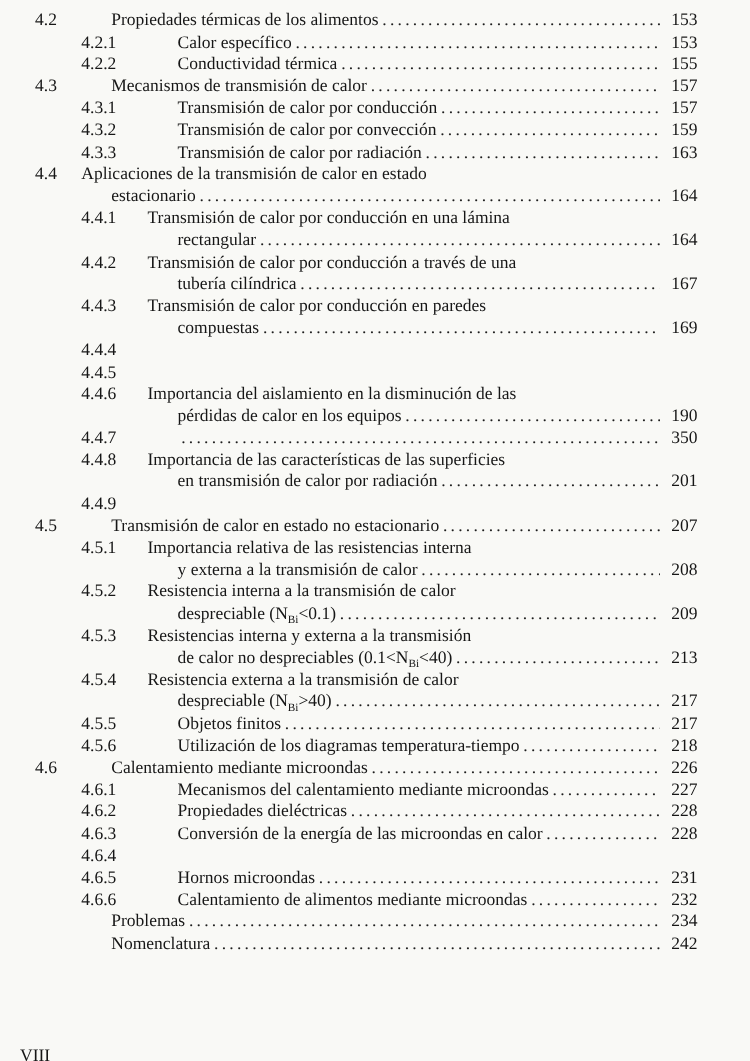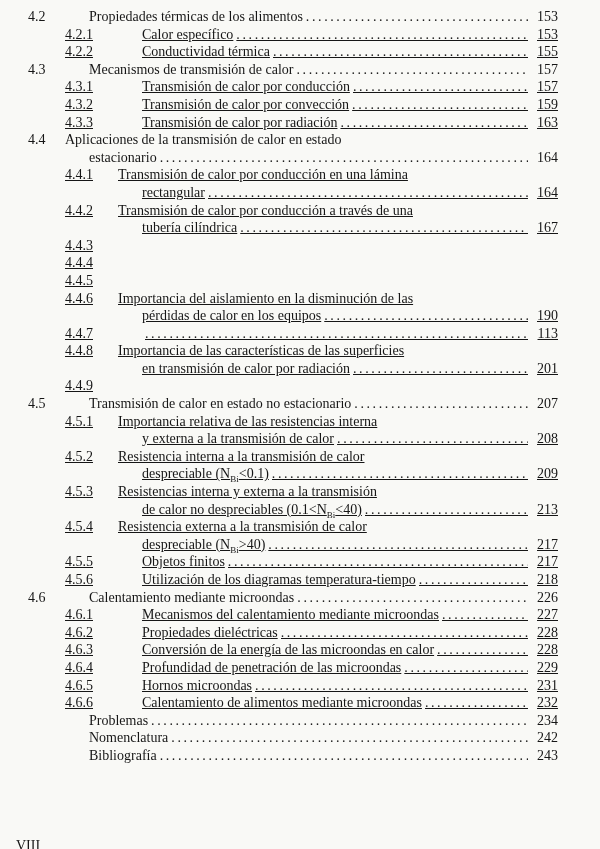--- a/index.html
+++ b/index.html
@@ -17,21 +17,21 @@
     padding: 8px 42px 0 28px;
   }
   .toc { width: 100%; }
   .entry { display: flex; align-items: flex-start; }
   .entry .num {
     flex: 0 0 37px;
     width: 37px;
     line-height: 17.6px;
     white-space: nowrap;
   }
-  .entry.level-2 { padding-left: 37px; text-decoration: underline; }
+  .entry.level-2 { padding-left: 37px; }
   .entry.level-2 .num { flex: 0 0 53px; width: 53px; }
   .body { flex: 1 1 auto; min-width: 0; }
   .line { line-height: 17.6px; }
   .line.last { display: flex; align-items: baseline; margin-left: 24px; }
   .txt { white-space: nowrap; }
   .leader {
     flex: 1 1 auto;
     min-width: 6px;
     margin-left: 3px;
     overflow: hidden;
@@ -160,20 +160,28 @@
           <div class="line"><span class="txt">Transmisión de calor por conducción a través de una</span></div>
           <div class="line last">
             <span class="txt">tubería cilíndrica</span>
             <span class="leader"></span>
             <span class="pg">167</span>
           </div>
         </div>
       </div>
       <div class="entry level-2">
         <span class="num">4.4.3</span>
+        <div class="body">
+          <div class="line"><span class="txt">Transmisión de calor por conducción en paredes</span></div>
+          <div class="line last">
+            <span class="txt">compuestas</span>
+            <span class="leader"></span>
+            <span class="pg">169</span>
+          </div>
+        </div>
       </div>
       <div class="entry level-2">
         <span class="num">4.4.4</span>
       </div>
       <div class="entry level-2">
         <span class="num">4.4.5</span>
       </div>
       <div class="entry level-2">
         <span class="num">4.4.6</span>
         <div class="body">
@@ -183,21 +191,21 @@
             <span class="leader"></span>
             <span class="pg">190</span>
           </div>
         </div>
       </div>
       <div class="entry level-2">
         <span class="num">4.4.7</span>
         <div class="body">
           <div class="line last">
             <span class="leader"></span>
-            <span class="pg">113</span>
+            <span class="pg">350</span>
           </div>
         </div>
       </div>
       <div class="entry level-2">
         <span class="num">4.4.8</span>
         <div class="body">
           <div class="line"><span class="txt">Importancia de las características de las superficies</span></div>
           <div class="line last">
             <span class="txt">en transmisión de calor por radiación</span>
             <span class="leader"></span>
@@ -317,27 +325,20 @@
         <div class="body">
           <div class="line last">
             <span class="txt">Conversión de la energía de las microondas en calor</span>
             <span class="leader"></span>
             <span class="pg">228</span>
           </div>
         </div>
       </div>
       <div class="entry level-2">
         <span class="num">4.6.4</span>
-        <div class="body">
-          <div class="line last">
-            <span class="txt">Profundidad de penetración de las microondas</span>
-            <span class="leader"></span>
-            <span class="pg">229</span>
-          </div>
-        </div>
       </div>
       <div class="entry level-2">
         <span class="num">4.6.5</span>
         <div class="body">
           <div class="line last">
             <span class="txt">Hornos microondas</span>
             <span class="leader"></span>
             <span class="pg">231</span>
           </div>
         </div>
@@ -362,28 +363,18 @@
           </div>
         </div>
       </div>
       <div class="entry level-1">
         <span class="num"></span>
         <div class="body">
           <div class="line last">
             <span class="txt">Nomenclatura</span>
             <span class="leader"></span>
             <span class="pg">242</span>
-          </div>
-        </div>
-      </div>
-      <div class="entry level-1">
-        <span class="num"></span>
-        <div class="body">
-          <div class="line last">
-            <span class="txt">Bibliografía</span>
-            <span class="leader"></span>
-            <span class="pg">243</span>
           </div>
         </div>
       </div>
     </div>
 </div>
 <div class="footer">VIII</div>
 
 </body></html>

